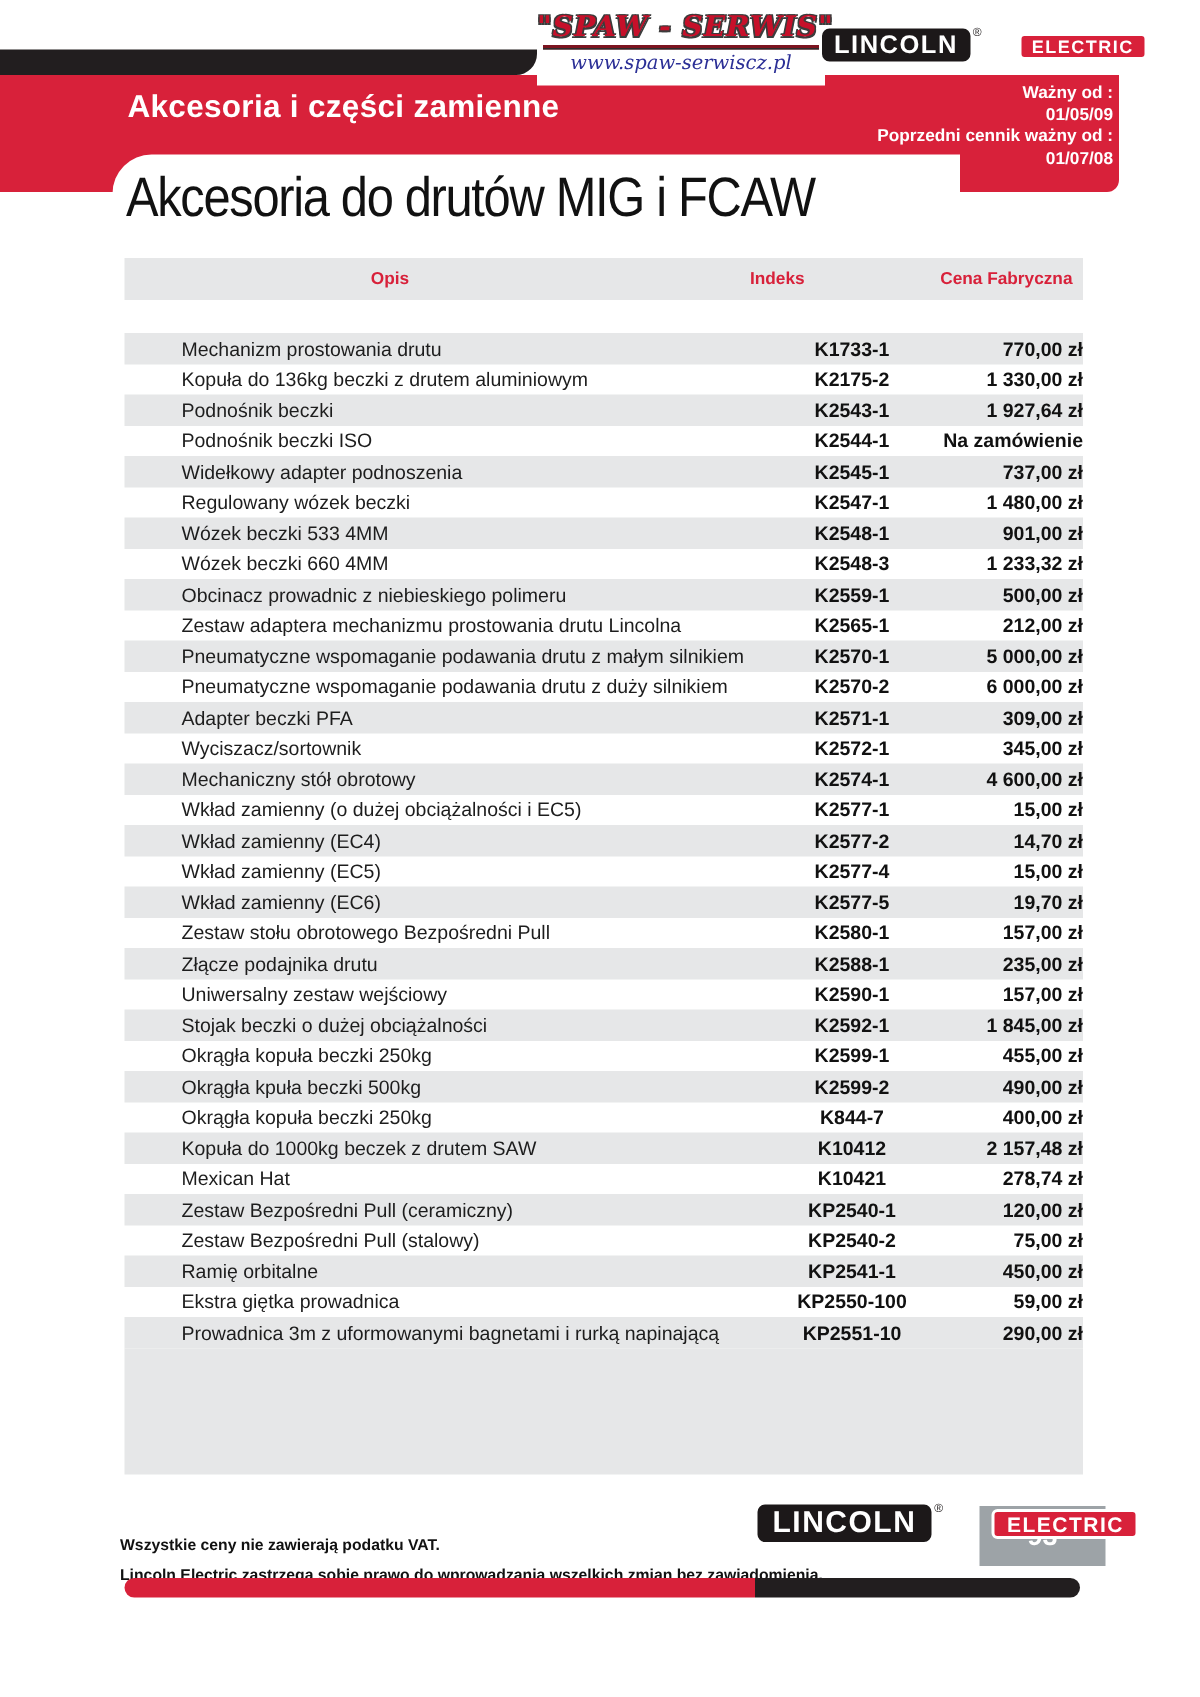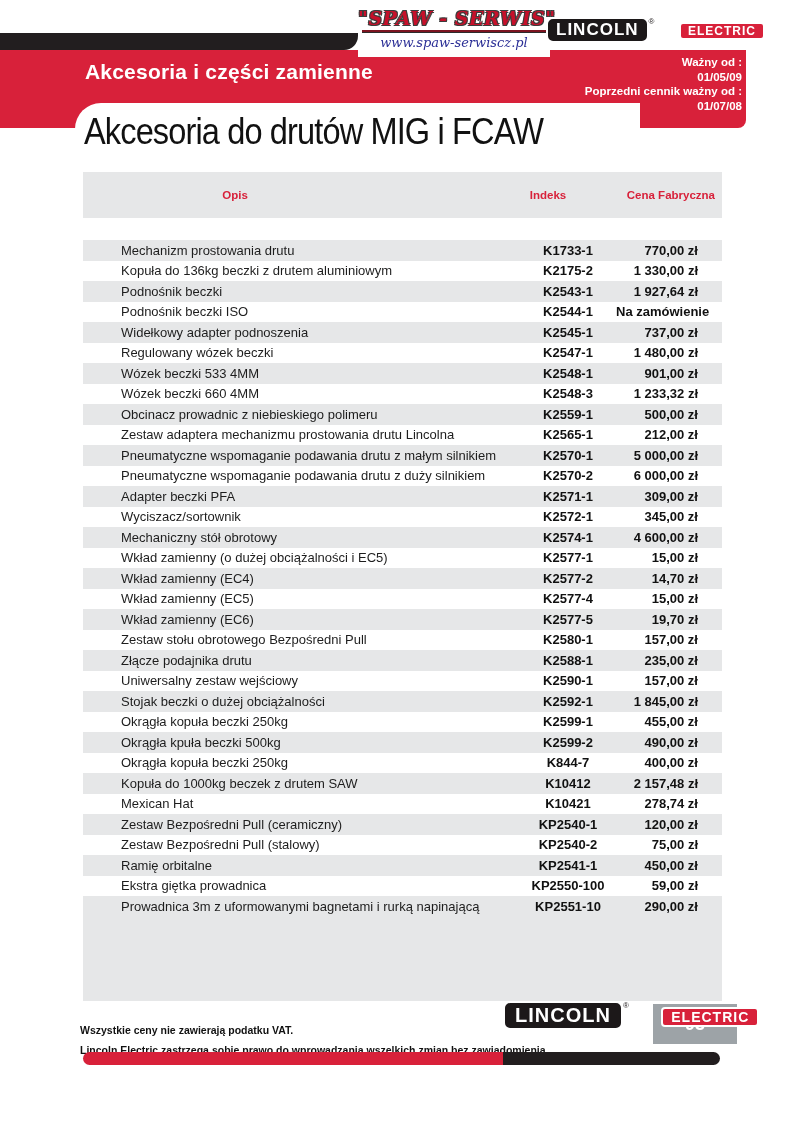--- a/index.html
+++ b/index.html
@@ -47,32 +47,32 @@
   .lincoln-footer .lincoln-box { font-size:20px; padding:1px 10px; }
   .lincoln-footer .electric-box { font-size:14px; padding:0 8px; margin:-7px 0 0 28px; position:relative; z-index:2; }
   .lincoln-footer .reg-mark { color:#221e1f; }
 
   
   .validity { position:absolute; right:58px; top:55px; z-index:3; text-align:right;
               color:#ffffff; font-weight:bold; font-size:11.5px; line-height:14.5px;margin-left:28px; }
 
   
   .price-table { position:absolute; left:83px; top:172px; width:639px; z-index:3; }
-  .thead { display:flex; align-items:center; height:46px; background:#e6e7e8;
-           color:#d8213a; font-weight:bold; font-size:11.5px; }
+  .thead { display:flex; align-items:center; height:28px; background:#e6e7e8;
+           color:#d8213a; font-weight:bold; font-size:11.5px;padding-left:25px; }
   .thead .c-opis { flex:1; }
   .thead .c-opis span { display:inline-block; width:304px; text-align:center; }
-  .thead .c-indeks { width:110px; text-align:center; padding-right:14px; }
+  .thead .c-indeks { width:110px; text-align:left; padding-right:14px; }
   .thead .c-cena { width:112px; text-align:right; padding-right:7px; }
   .thead-gap { height:22px; background:#ffffff; }
   .rows > div.row { display:flex; align-items:center; height:20.5px; font-size:13px; }
   .rows > div.row:nth-of-type(odd) { background:#e6e7e8; }
   .row .d { flex:1; padding-left:38px; color:#1d1d1d; white-space:nowrap; overflow:hidden; }
   .row .i { width:96px; text-align:center; font-weight:bold; color:#111; }
-  .row .p { width:106px; text-align:right; font-weight:bold; color:#111; padding-right:24px; white-space:nowrap; }
+  .row .p { width:106px; text-align:right; font-weight:bold; color:#111; padding-right:0; white-space:nowrap; }
   .table-filler { height:84px; background:#e6e7e8; }
 
   
   .footer-notes { position:absolute; left:80px; top:1020px; z-index:3;
                   font-weight:bold; font-size:10.5px; color:#111; line-height:20px; }
   .page-number { position:absolute; left:653px; top:1004px; width:84px; height:40px; z-index:3;
                  background:#9da3a7; color:#ffffff; font-weight:bold; font-size:18px;
                  display:flex; align-items:center; justify-content:center; }
   .footer-bar { position:absolute; left:83px; top:1052px; width:637px; height:13px; z-index:3;
                 border-radius:7px;

